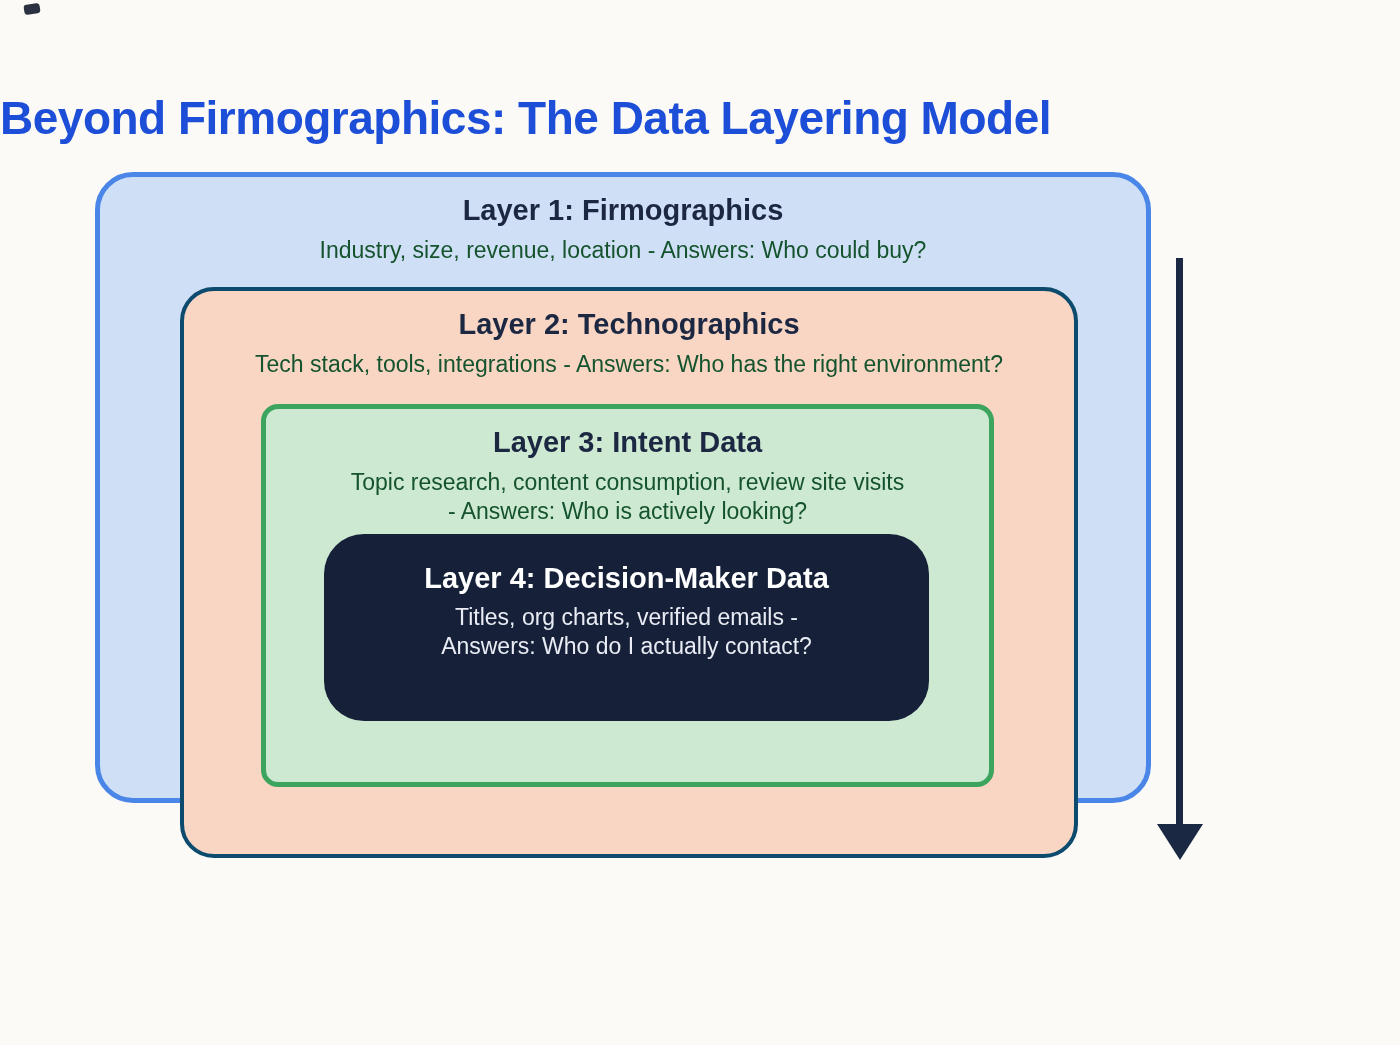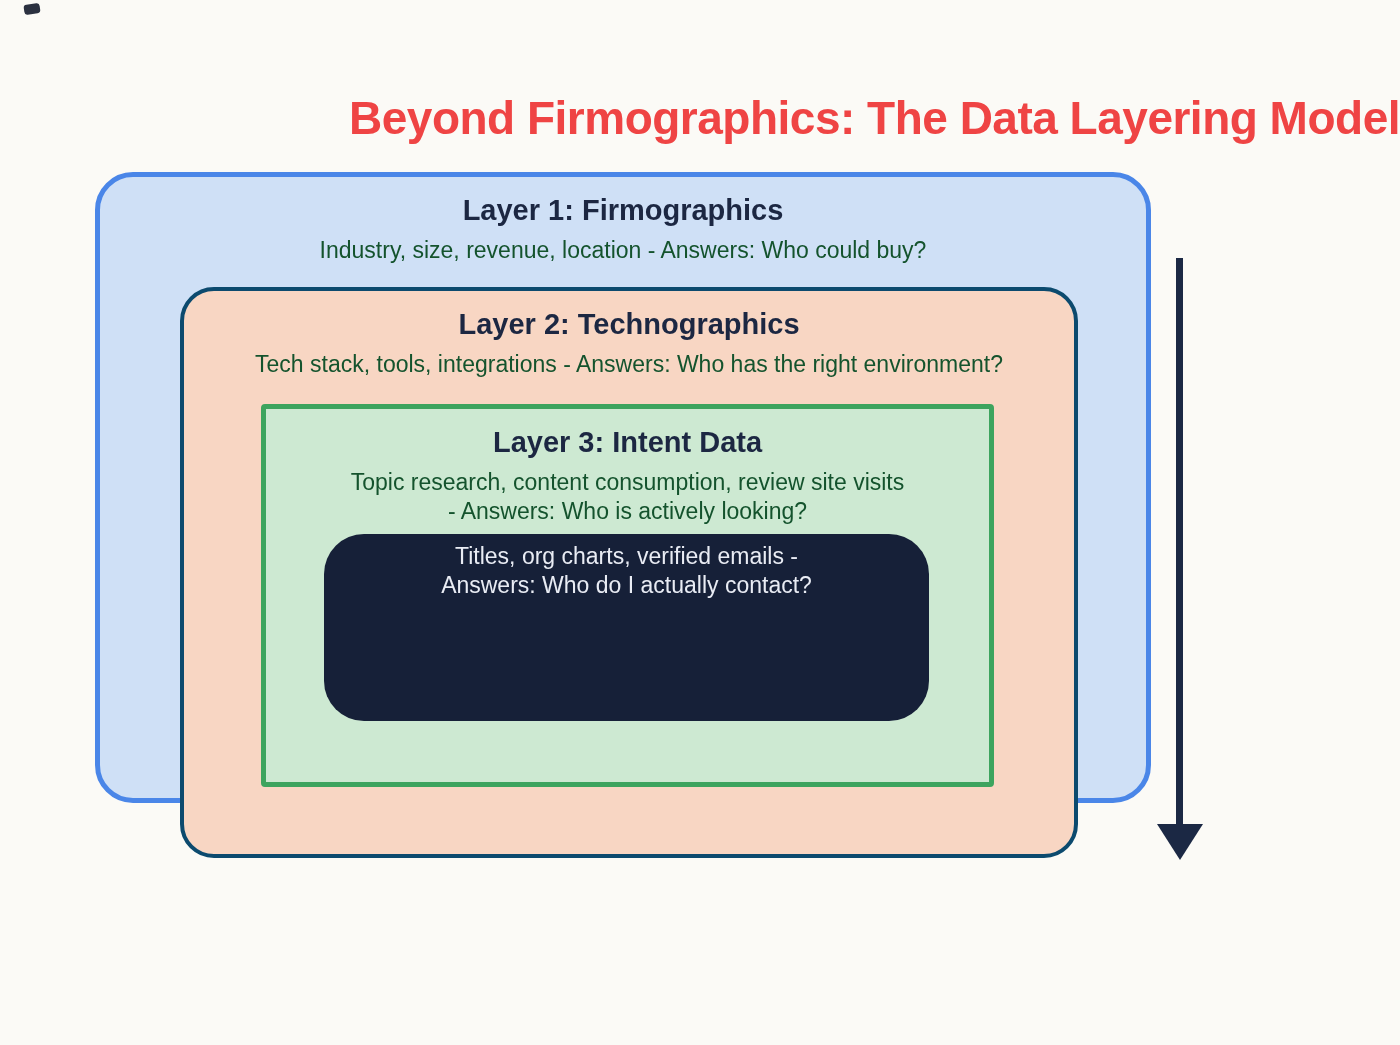--- a/index.html
+++ b/index.html
@@ -26,25 +26,25 @@
     background: #2b3140;
     border-radius: 3px;
     transform: rotate(-8deg);
   }
 
   .title {
     position: absolute;
     top: 60px;
     left: 0;
     width: 100%;
-    text-align: right;
+    text-align: left;
     font-size: 46px;
     font-weight: 800;
     letter-spacing: -0.5px;
-    color: #ef4444;
+    color: #1d4ed8;
   }
 
   .layer {
     position: absolute;
     box-sizing: border-box;
     text-align: center;
   }
   .layer1 {
     left: 95px;
     top: 172px;
@@ -63,21 +63,21 @@
     border: 4px solid #0c4a6e;
     border-radius: 34px;
   }
   .layer3 {
     left: 77px;
     top: 113px;
     width: 733px;
     height: 383px;
     background: #cde9d2;
     border: 5px solid #3da45e;
-    border-radius: 4px;
+    border-radius: 17px;
   }
   .layer4 {
     left: 58px;
     top: 125px;
     width: 605px;
     height: 187px;
     background: #162038;
     border: none;
     border-radius: 40px;
   }
@@ -163,20 +163,21 @@
     <div class="layer layer2">
       <div class="layer-heading">Layer 2: Technographics</div>
       <div class="layer-desc">Tech stack, tools, integrations - Answers: Who has the right environment?</div>
 
       <div class="layer layer3">
         <div class="layer-heading">Layer 3: Intent Data</div>
         <div class="layer-desc">Topic research, content consumption, review site visits
 - Answers: Who is actively looking?</div>
 
         <div class="layer layer4">
+          <div class="layer-heading">Layer 4: Decision-Maker Data</div>
           <div class="layer-desc">Titles, org charts, verified emails -
 Answers: Who do I actually contact?</div>
         </div>
 
       </div>
     </div>
   </div>
 
   <div class="arrow-shaft"></div>
   <div class="arrow-head"></div>

